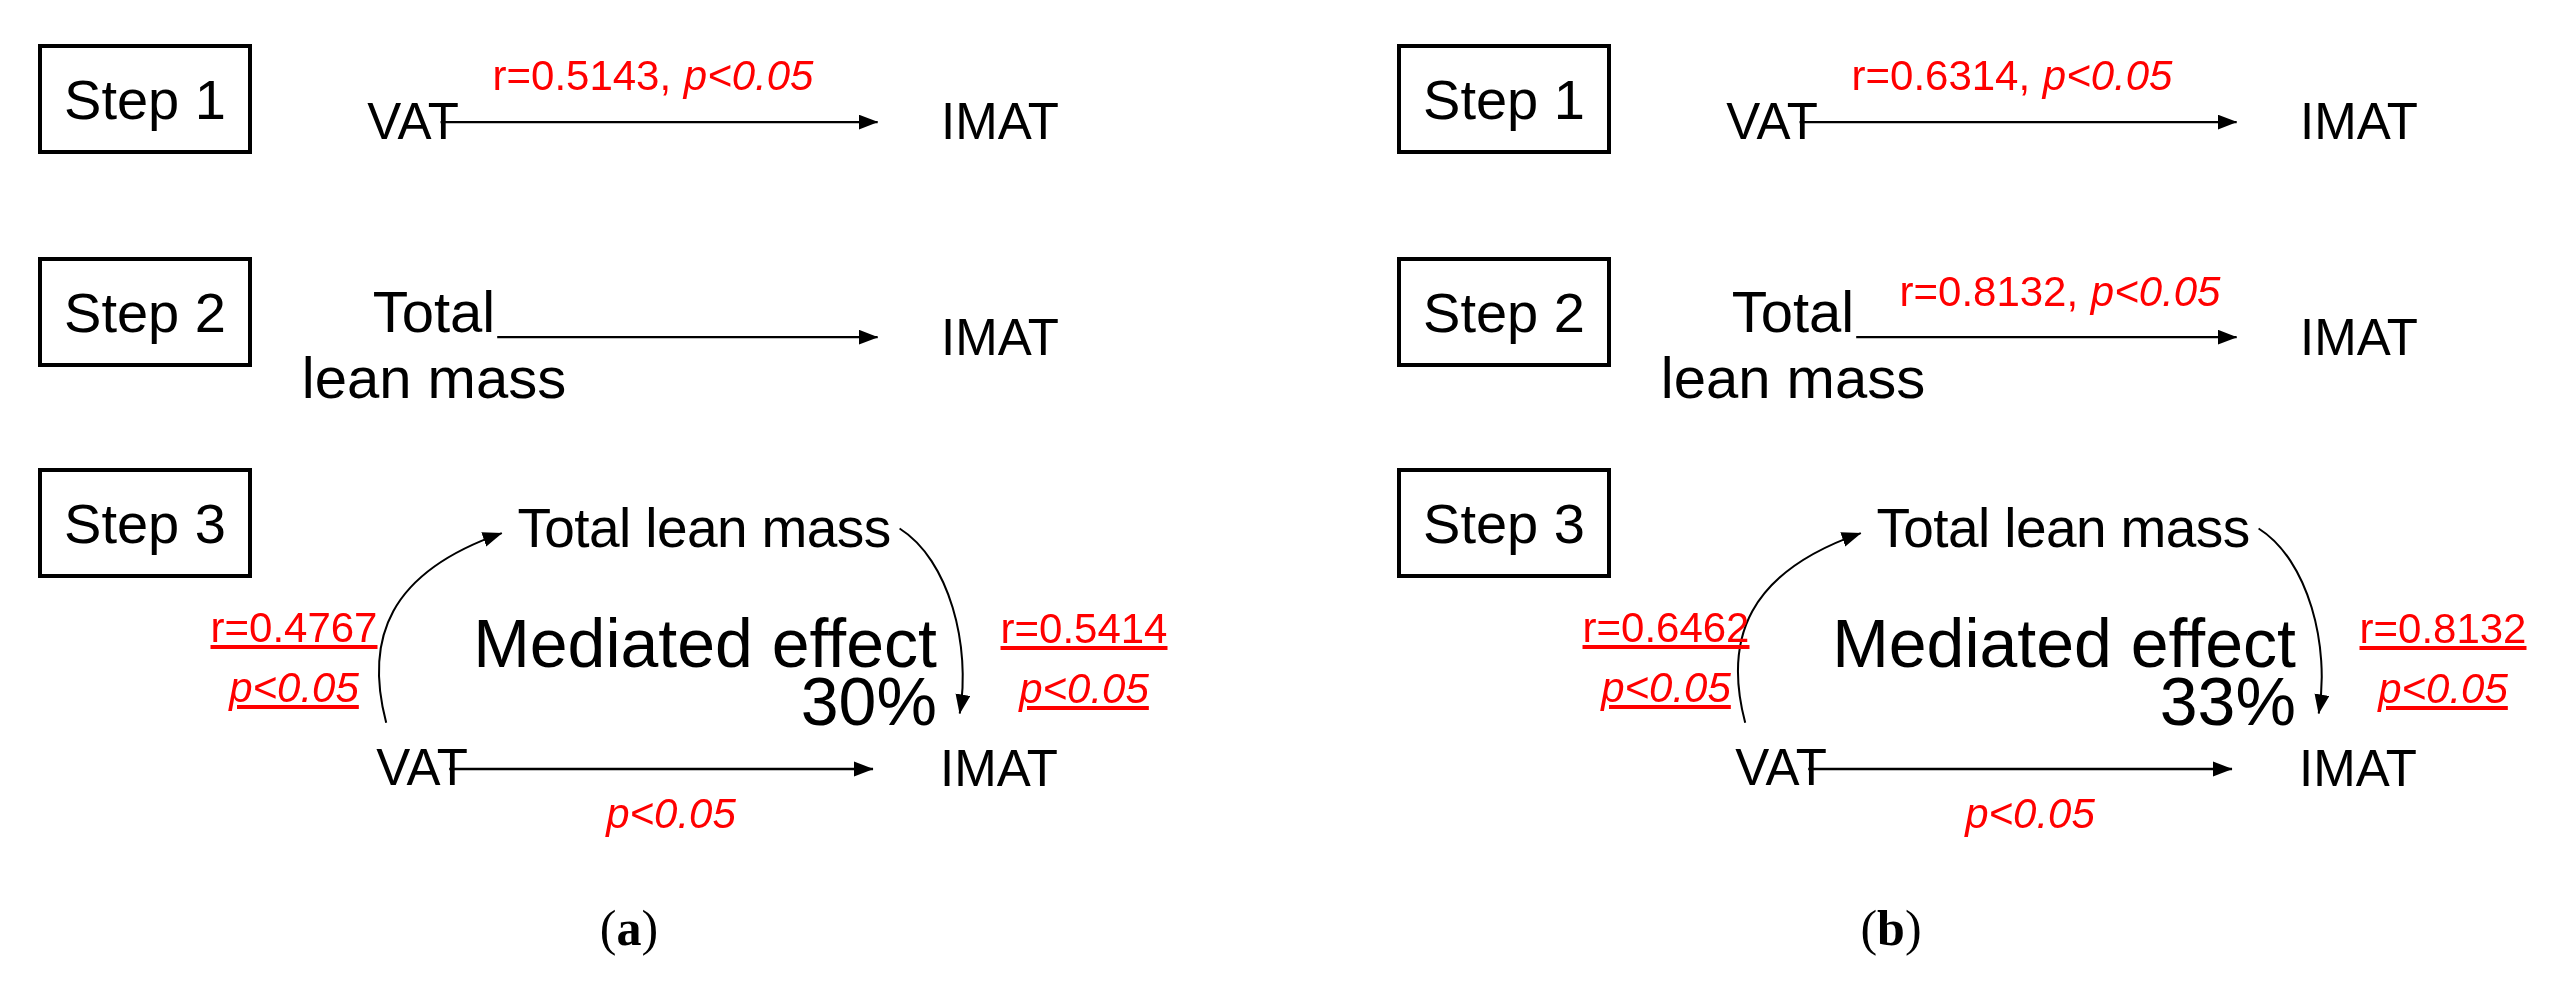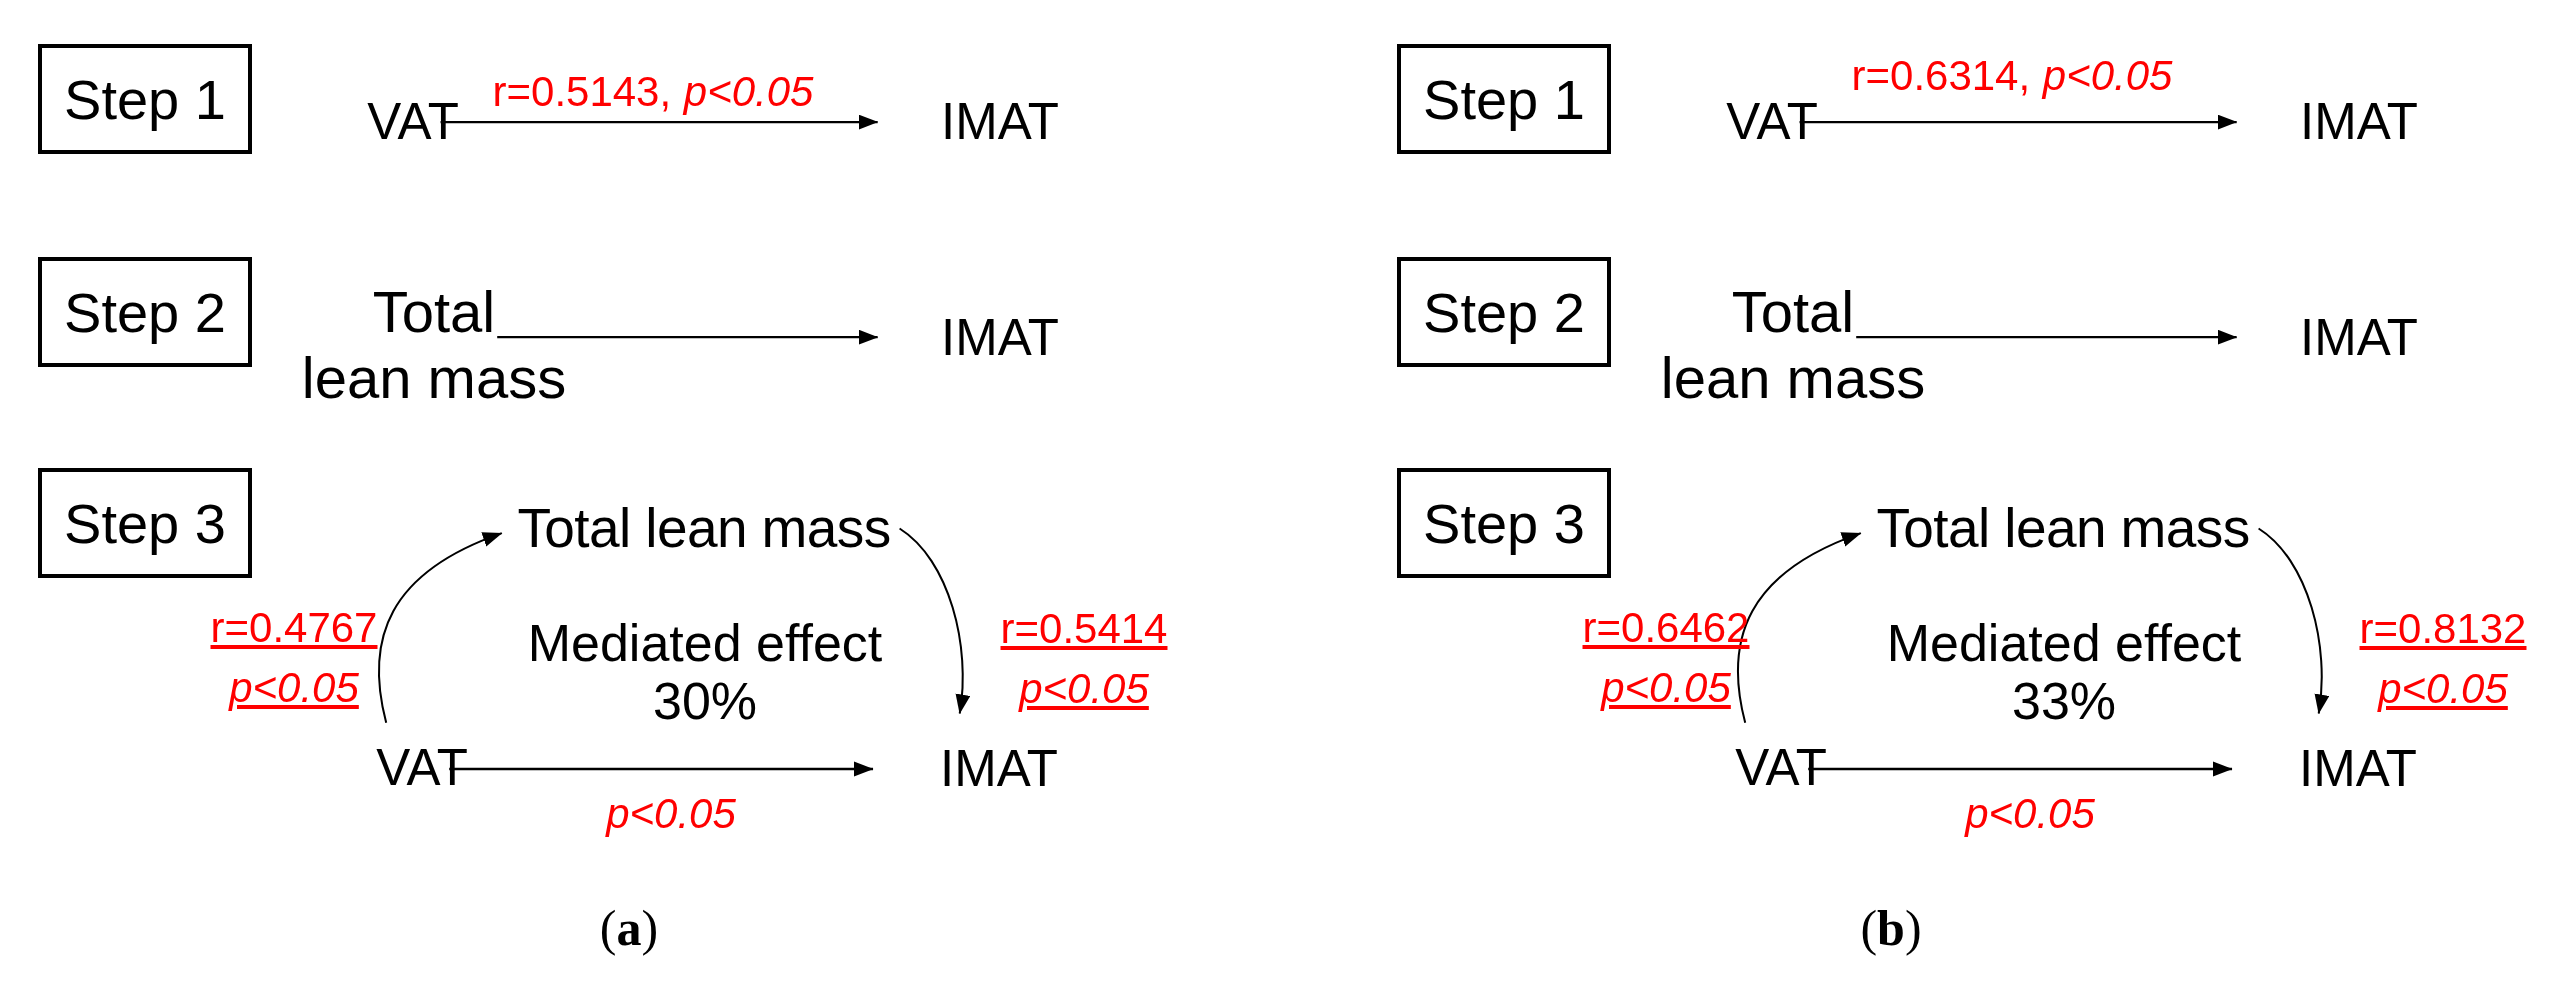--- a/index.html
+++ b/index.html
@@ -11,21 +11,21 @@
            display:flex;align-items:center;justify-content:center;
            font-size:56px;white-space:nowrap;}
   .abs{position:absolute;transform:translate(-50%,-50%);white-space:nowrap;}
   .node{font-size:51px;margin-left:36px;}
   .node2{font-size:58px;line-height:66px;text-align:center;margin-left:35px;}
   .mediator{font-size:55px;letter-spacing:-0.6px;}
   .red{color:#ff0000;font-size:42px;text-align:center;}
   .red .ppart{font-style:italic;}
   .red.single .ppart{margin-left:12.7px;}
   .red.two{line-height:60px;text-decoration:underline;}
-  .medlabel{font-size:52px;line-height:58px;text-align:center;}
+  .medlabel{font-size:68px;line-height:58px;text-align:right;}
   .caption{position:absolute;transform:translate(-50%,-50%);
            font-family:"Liberation Serif",serif;font-size:50px;}
   .caption b{font-weight:bold;}
   line,path.curve{stroke:#000;fill:none;}
 </style>
 </head>
 <body>
 
 <div class="page">
 
@@ -41,21 +41,21 @@
       <line x1="777" y1="1330" x2="1510" y2="1330" stroke-width="4" marker-end="url(#ah-a)"></line>
       <path class="curve" d="M 668,1250 C 630,1105 672,990 868,922" stroke-width="3.5" marker-end="url(#ah-a)"></path>
       <path class="curve" d="M 1556,914 C 1642,968 1680,1118 1660,1234" stroke-width="3.5" marker-end="url(#ah-a)"></path>
     </svg>
 
     <div class="stepbox" style="top:44px">Step 1</div>
     <div class="stepbox" style="top:257px">Step 2</div>
     <div class="stepbox" style="top:468px">Step 3</div>
 
     <div class="abs node" style="left:377px;top:121px">VAT</div>
-    <div class="abs red single" style="left:653px;top:92px">
+    <div class="abs red single" style="left:653px;top:76px">
       <span class="rpart">r=0.5143,</span><span class="ppart">p&lt;0.05</span>
     </div>
     <div class="abs node" style="left:964px;top:121px">IMAT</div>
 
     <div class="abs node2" style="left:399px;top:345px">
       <span>Total</span><br>
       <span>lean mass</span>
     </div>
     <div class="abs node" style="left:964px;top:337px">IMAT</div>
 
@@ -100,20 +100,23 @@
     <div class="abs node" style="left:377px;top:121px">VAT</div>
     <div class="abs red single" style="left:653px;top:76px">
       <span class="rpart">r=0.6314,</span><span class="ppart">p&lt;0.05</span>
     </div>
     <div class="abs node" style="left:964px;top:121px">IMAT</div>
 
     <div class="abs node2" style="left:399px;top:345px">
       <span>Total</span><br>
       <span>lean mass</span>
     </div>
+    <div class="abs red single" style="left:701px;top:292px">
+      <span class="rpart">r=0.8132,</span><span class="ppart">p&lt;0.05</span>
+    </div>
     <div class="abs node" style="left:964px;top:337px">IMAT</div>
 
     <div class="abs mediator" style="left:704px;top:528px">Total lean mass</div>
     <div class="abs red two" style="left:307px;top:658px">
       <span class="rpart">r=0.6462</span><br>
       <span class="ppart">p&lt;0.05</span>
     </div>
     <div class="abs medlabel" style="left:705px;top:672px">
       <span>Mediated effect</span><br>
       <span>33%</span>

